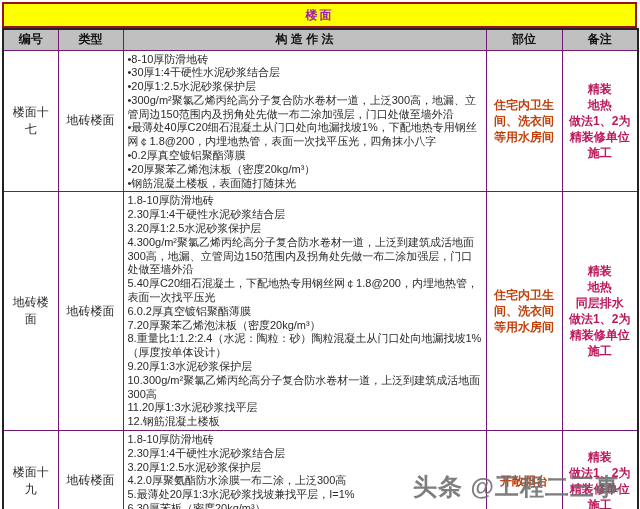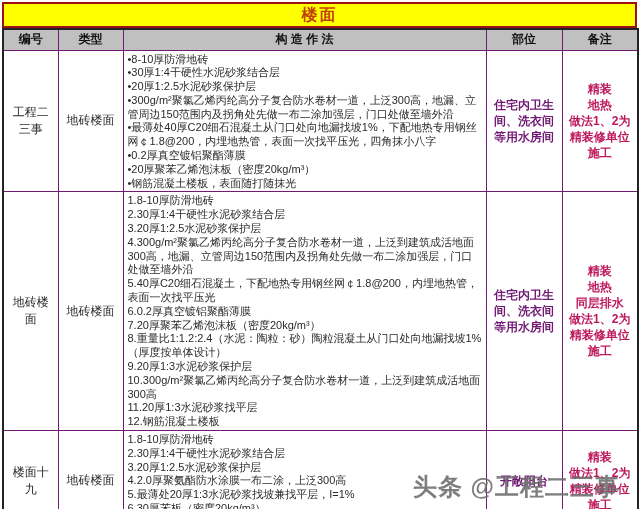--- a/index.html
+++ b/index.html
@@ -10,21 +10,21 @@
     color: #1f1f1f;
     position: relative;
     padding: 2px 3px 4px 2px;
     overflow: hidden;
   }
   .title-bar {
     width: 635px; height: 26px;
     background: #ffff00;
     border: 2px solid #9a1212;
     display: flex; align-items: center; justify-content: center;
-    font-size: 16px; font-weight: bold; color: #c2410c;
+    font-size: 12px; font-weight: bold; color: #a21caf;
     letter-spacing: 2px;
   }
   table.spec-table {
     width: 635px;
     border-collapse: collapse;
     table-layout: fixed;
     border: 2px solid #222;
   }
   .spec-table th, .spec-table td {
     border: 1px solid #701a75;
@@ -49,21 +49,21 @@
   td.method-cell {
     vertical-align: top; text-align: left;
     font-size: 11px; line-height: 13.8px;
     padding: 2px 3px 1px 4px;
     white-space: pre-line;
     color: #2a2a2a;
   }
   td.loc-cell {
     text-align: center; vertical-align: middle;
     font-size: 12px; font-weight: bold; line-height: 16px;
-    padding: 0 4px; color: #701a75;
+    padding: 0 4px; color: #c2410c;
   }
   td.rem-cell {
     text-align: center; vertical-align: middle;
     font-size: 12px; font-weight: bold; line-height: 16px;
     padding: 0 2px;
     white-space: pre-line;
     color: #be185d;
   }
   tr.r1 td { height: 140px; margin-left: 12px; }
   tr.r2 td { height: 222px; }
@@ -97,21 +97,21 @@
     <tr>
       <th>编号</th>
       <th>类型</th>
       <th>构 造 作 法</th>
       <th>部位</th>
       <th>备注</th>
     </tr>
   </thead>
   <tbody>
     <tr class="r1">
-      <td class="id-cell">工程二三事</td>
+      <td class="id-cell">楼面十七</td>
       <td class="type-cell">地砖楼面</td>
       <td class="method-cell">•8-10厚防滑地砖
 •30厚1:4干硬性水泥砂浆结合层
 •20厚1:2.5水泥砂浆保护层
 •300g/m²聚氯乙烯丙纶高分子复合防水卷材一道，上泛300高，地漏、立管周边150范围内及拐角处先做一布二涂加强层，门口处做至墙外沿
 •最薄处40厚C20细石混凝土从门口处向地漏找坡1%，下配地热专用钢丝网￠1.8@200，内埋地热管，表面一次找平压光，四角抹小八字
 •0.2厚真空镀铝聚酯薄膜
 •20厚聚苯乙烯泡沫板（密度20kg/m³）
 •钢筋混凝土楼板，表面随打随抹光</td>
       <td class="loc-cell">住宅内卫生间、洗衣间等用水房间</td>

